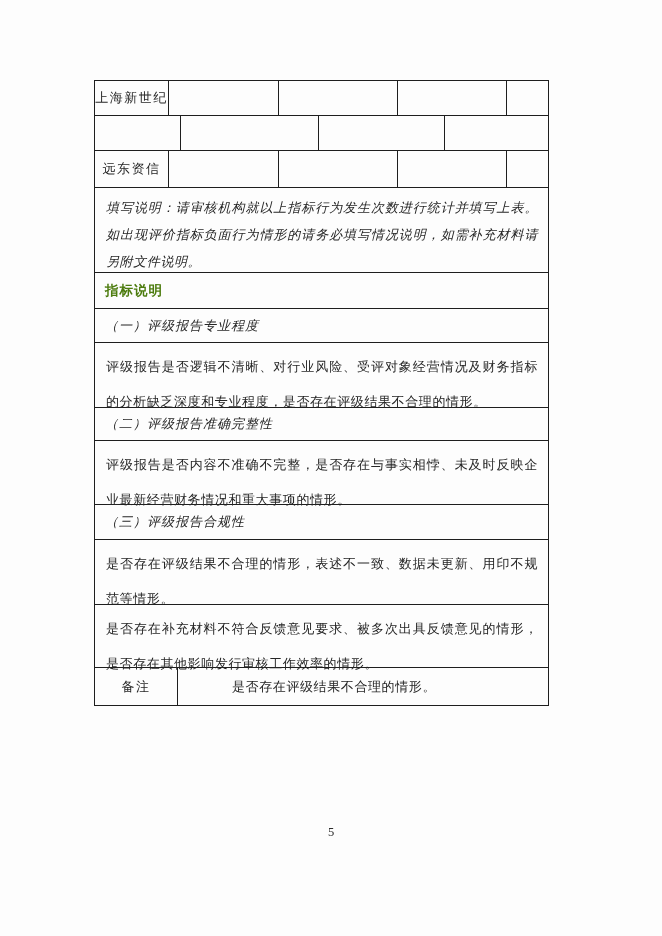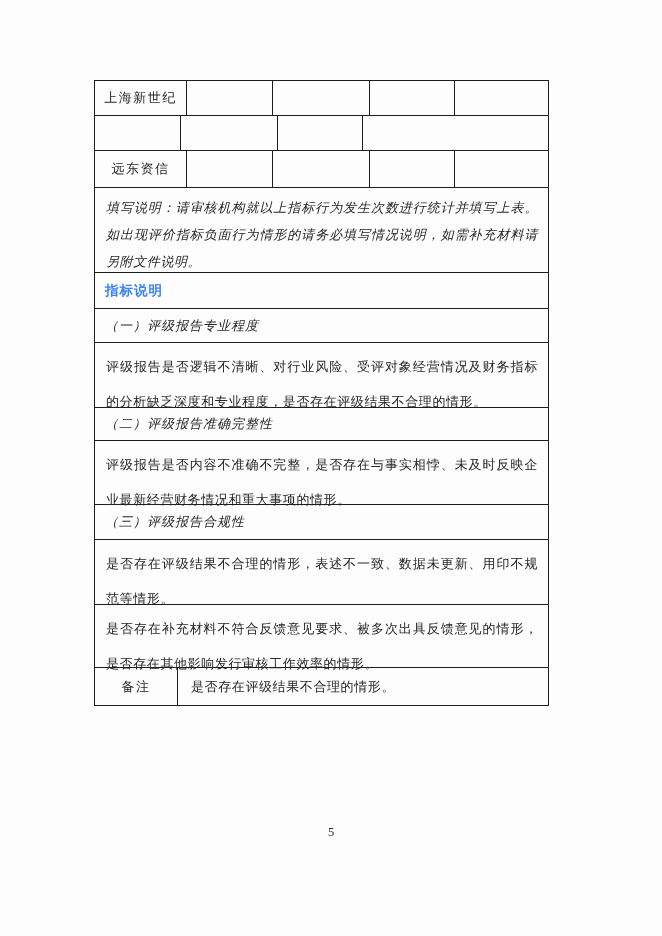--- a/index.html
+++ b/index.html
@@ -14,21 +14,21 @@
     overflow: hidden;
   }
   .doc-table {
     position: absolute;
     left: 94px;
     top: 80px;
     width: 455px;
     border: 1px solid #1e1e1e;
     background: #fdfdfd;
   }
-  .row { border-bottom: 1px solid #1e1e1e; }
+  .row { border-bottom: 1px solid #1e1e1e; gap: 41px; }
   .row:last-child { border-bottom: none; }
 
   
   .agency-row { display: flex; height: 35px; }
   .agency-row.tall { height: 37px; }
   .agency-row .cell {
     border-right: 1px solid #1e1e1e;
     display: flex; align-items: center; justify-content: center;
     font-size: 13px; letter-spacing: 1.5px;
   }
@@ -45,21 +45,21 @@
     padding: 6px 10px 0 11px;
     font-size: 13px; line-height: 27px; letter-spacing: 0.6px;
     text-align: justify;
     font-style: italic;
   }
   .heading-row {
     height: 36px;
     display: flex; align-items: center;
     padding-left: 10px;
     font-weight: bold; font-size: 13.5px; letter-spacing: 1px;
-    color: #3b82f6;
+    color: #4d7c0f;
   }
   .section-row {
     display: flex; align-items: center;
     padding-left: 10px;
     font-size: 13px; letter-spacing: 1px; font-style: italic;
   }
   .desc-row {
     padding: 6px 10px 0 11px;
     font-size: 13px; line-height: 35px; letter-spacing: 0.6px;
     text-align: justify;

